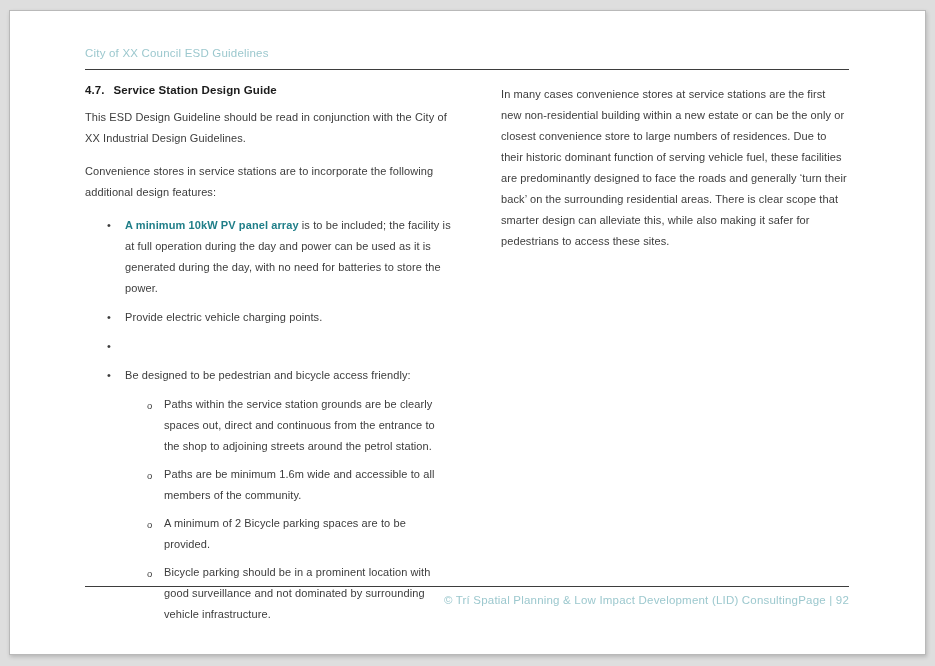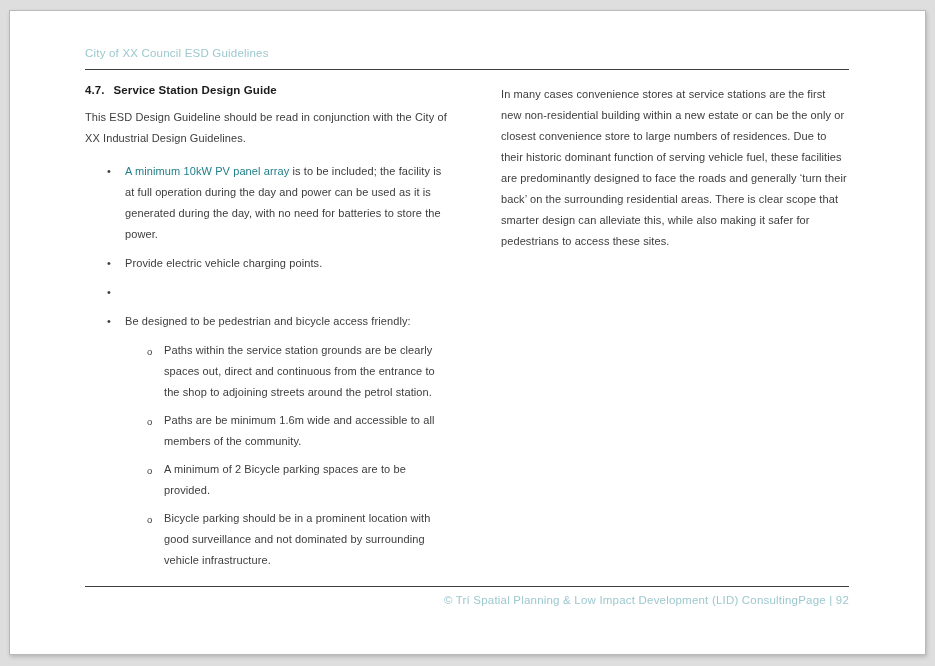--- a/index.html
+++ b/index.html
@@ -77,21 +77,21 @@
   }
   .bullet-l2 .marker {
     flex: 0 0 17px;
     margin-left: 62px;
     font-size: 9.5px;
     padding-top: 1px;
     color: #3c3c3c;
   }
   .bullet-text { flex: 1; }
   .accent-bold {
-    font-weight: normal;
+    font-weight: bold;
     color: #1f7e88;
   }
   .doc-footer {
     position: absolute;
     left: 75px;
     right: 76px;
     bottom: 48px;
     border-top: 1.4px solid #3d3d3d;
     padding-top: 7px;
     display: flex;
@@ -113,20 +113,21 @@
     <hr class="header-rule">
 
     <div class="columns">
 
       <div class="col-left">
         <div class="col-heading">
           <span class="hnum">4.7.</span><span>Service Station Design Guide</span>
         </div>
 
         <p class="body-text">This ESD Design Guideline should be read in conjunction with the City of XX Industrial Design Guidelines.</p>
+        <p class="body-text">Convenience stores in service stations are to incorporate the following additional design features:</p>
 
         <div class="bullet-l1 body-text">
           <span class="marker">•</span>
           <span class="bullet-text"><span class="accent-bold">A minimum 10kW PV panel array</span><span> is to be included; the facility is at full operation during the day and power can be used as it is generated during the day, with no need for batteries to store the power.</span></span>
         </div>
 
         <div class="bullet-l1 body-text">
           <span class="marker">•</span>
           <span class="bullet-text">Provide electric vehicle charging points.</span>
         </div>

